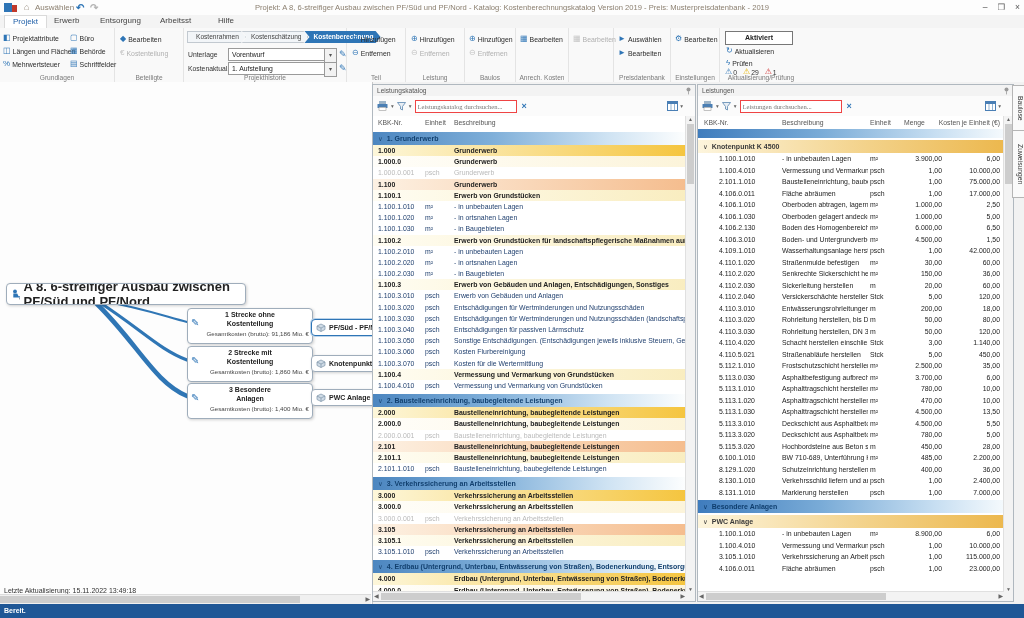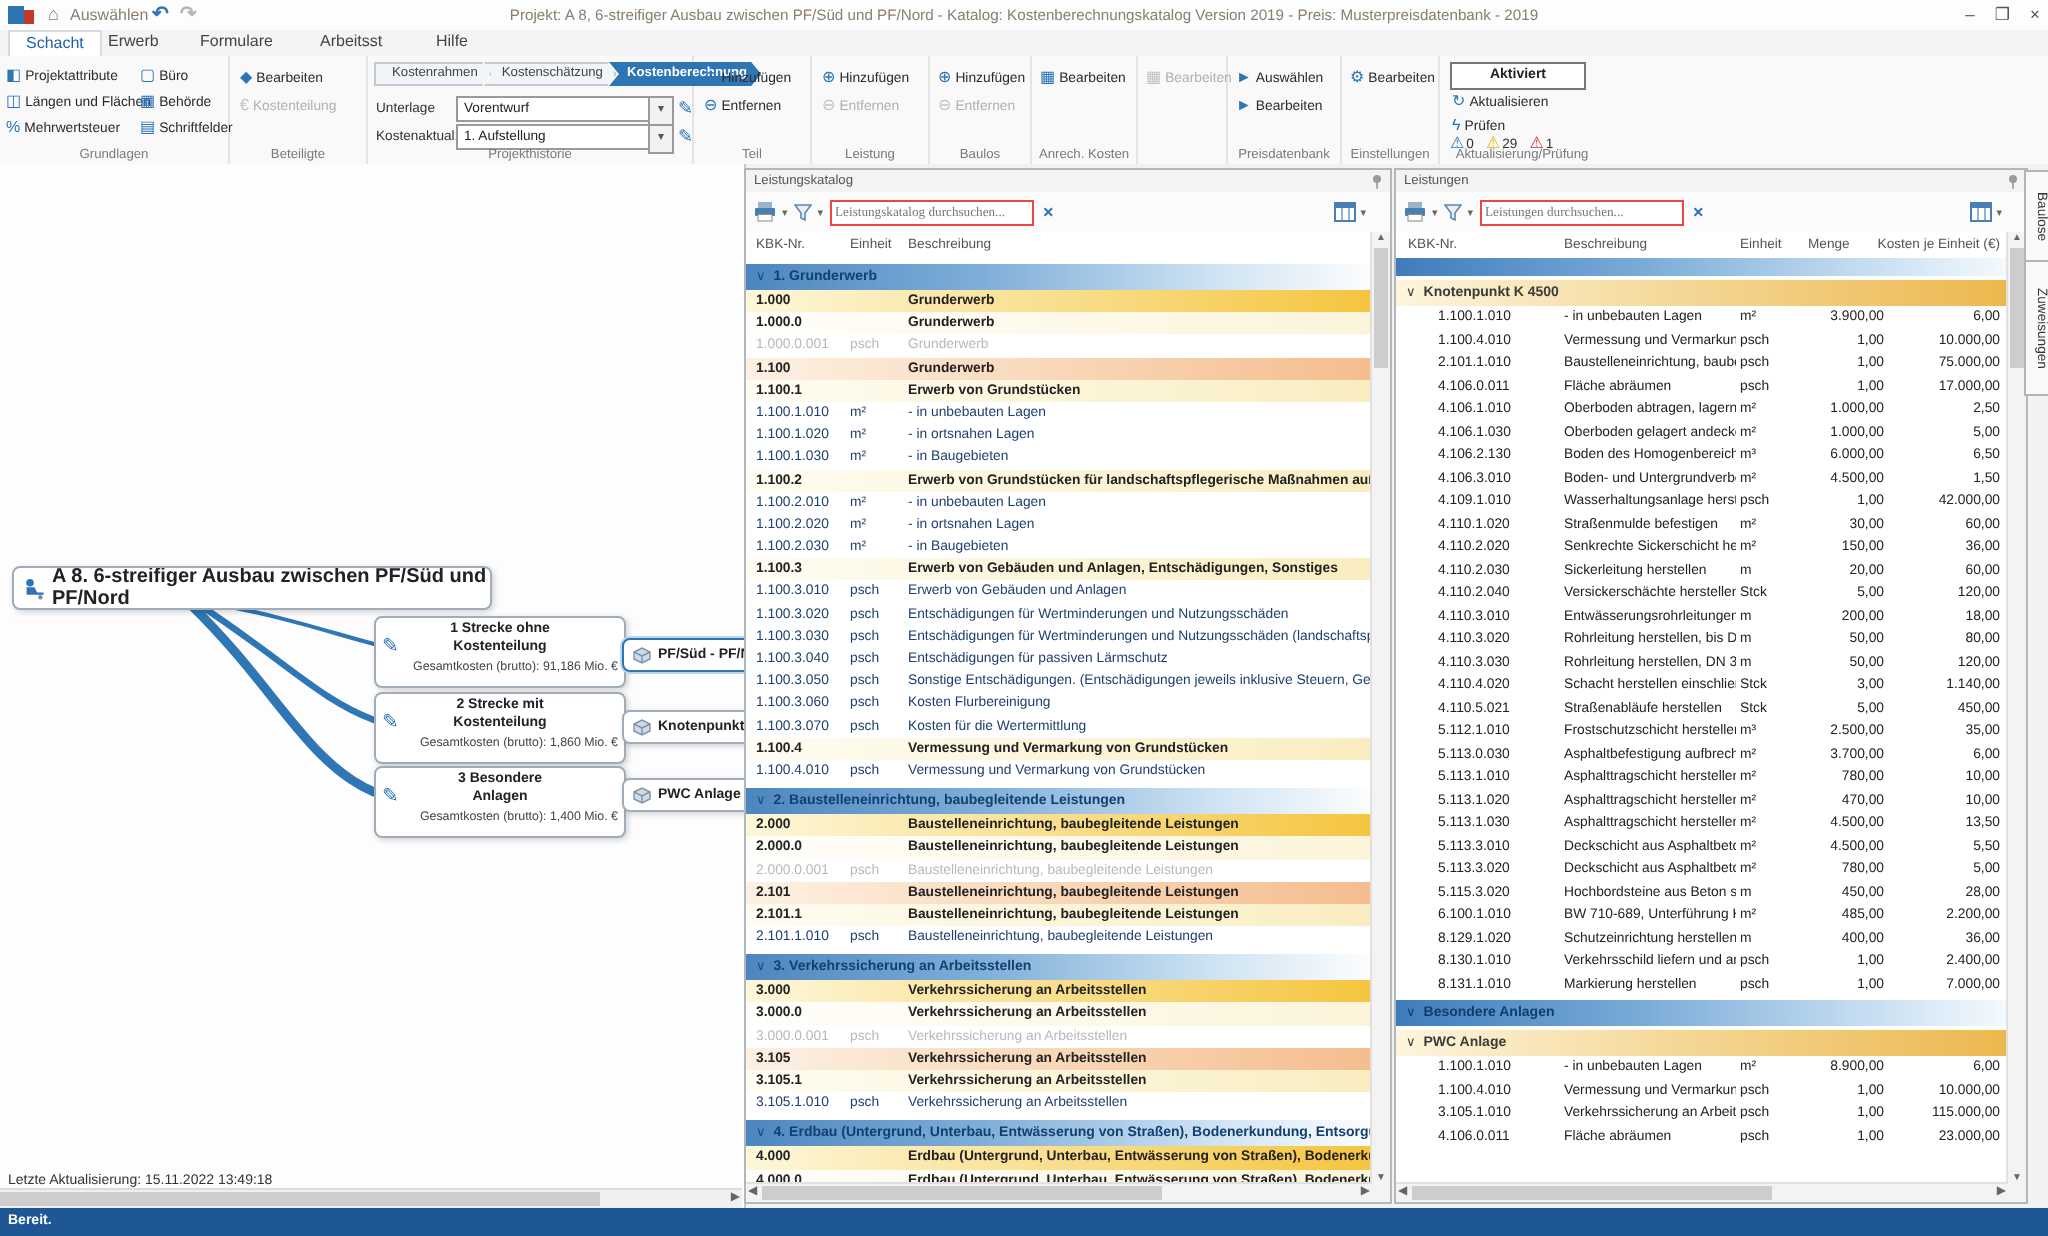--- a/index.html
+++ b/index.html
@@ -49,21 +49,21 @@
   .warnrow{position:absolute;left:5px;top:40px;display:flex;gap:6px;font-size:6.8px;color:#333;align-items:center;}
   .warnrow .w{display:flex;align-items:center;gap:1px;}
   .wi{font-size:8px;line-height:8px;}
   .wi.blue{color:#2e75b6;} .wi.yellow{color:#e8b500;} .wi.red{color:#d03030;}
   
   .main{position:absolute;left:0;top:82px;width:1024px;height:522px;background:#f2f2f2;}
   .canvas{position:absolute;left:0;top:0;width:372px;height:522px;background:#fdfdfd;border-right:1px solid #c9c9c9;overflow:hidden;}
   .node{position:absolute;background:#fff;border:1px solid #9fadbb;border-radius:4px;
         box-shadow:1px 1px 3px rgba(0,0,0,.18);overflow:hidden;}
   .node-root{left:6px;top:201px;width:234px;height:20px;display:flex;align-items:center;gap:4px;padding-left:4px;
-             font-size:10px;font-weight:bold;color:#222;}
+             font-size:13px;font-weight:bold;color:#222;}
   .node-child{left:187px;width:118px;height:32px;padding:2px 3px 0 3px;}
   .node-child .nl{font-size:7px;font-weight:bold;color:#222;text-align:center;line-height:8.5px;}
   .node-child .ns{font-size:6.2px;color:#444;text-align:right;margin-top:2px;white-space:nowrap;}
   .node-child .pen{position:absolute;left:3px;top:8px;color:#2e75b6;font-size:10px;}
   .node-leaf{left:311px;height:15px;display:flex;align-items:center;gap:3px;padding:0 4px;
              font-size:7px;font-weight:bold;color:#222;white-space:nowrap;}
   .node-leaf.selected{border:1px solid #2e75b6;box-shadow:0 0 0 1px #bcd4ea;}
   .lastupd{position:absolute;left:4px;top:505px;font-size:7px;color:#333;}
   .canvas-hscroll{position:absolute;left:0;bottom:0;width:371px;height:9px;background:#f0f0f0;border-top:1px solid #dcdcdc;}
   .canvas-hscroll .thumb{position:absolute;left:0;top:1px;width:300px;height:7px;background:#cdcdcd;}
@@ -149,23 +149,23 @@
     <span class="qa qa-redo">↷</span>
     <div class="win-title">Projekt: A 8, 6-streifiger Ausbau zwischen PF/Süd und PF/Nord - Katalog: Kostenberechnungskatalog Version 2019 - Preis: Musterpreisdatenbank - 2019</div>
     <div class="winbtns">
       <span>–</span>
       <span>❐</span>
       <span>×</span>
     </div>
   </div>
 
   <div class="tabrow">
-    <span class="tab active" style="left:4px">Schacht</span>
+    <span class="tab active" style="left:4px">Projekt</span>
     <span class="tab" style="left:46px">Erwerb</span>
-    <span class="tab" style="left:92px">Formulare</span>
+    <span class="tab" style="left:92px">Entsorgung</span>
     <span class="tab" style="left:152px">Arbeitsst</span>
     <span class="tab" style="left:210px">Hilfe</span>
   </div>
 
   <div class="ribbon">
 
     <div class="rgroup" style="left:0;width:114px">
       <div class="rsm" style="left:3px;top:4px">
           <span class="ric">◧</span>
           <span>Projektattribute</span>

